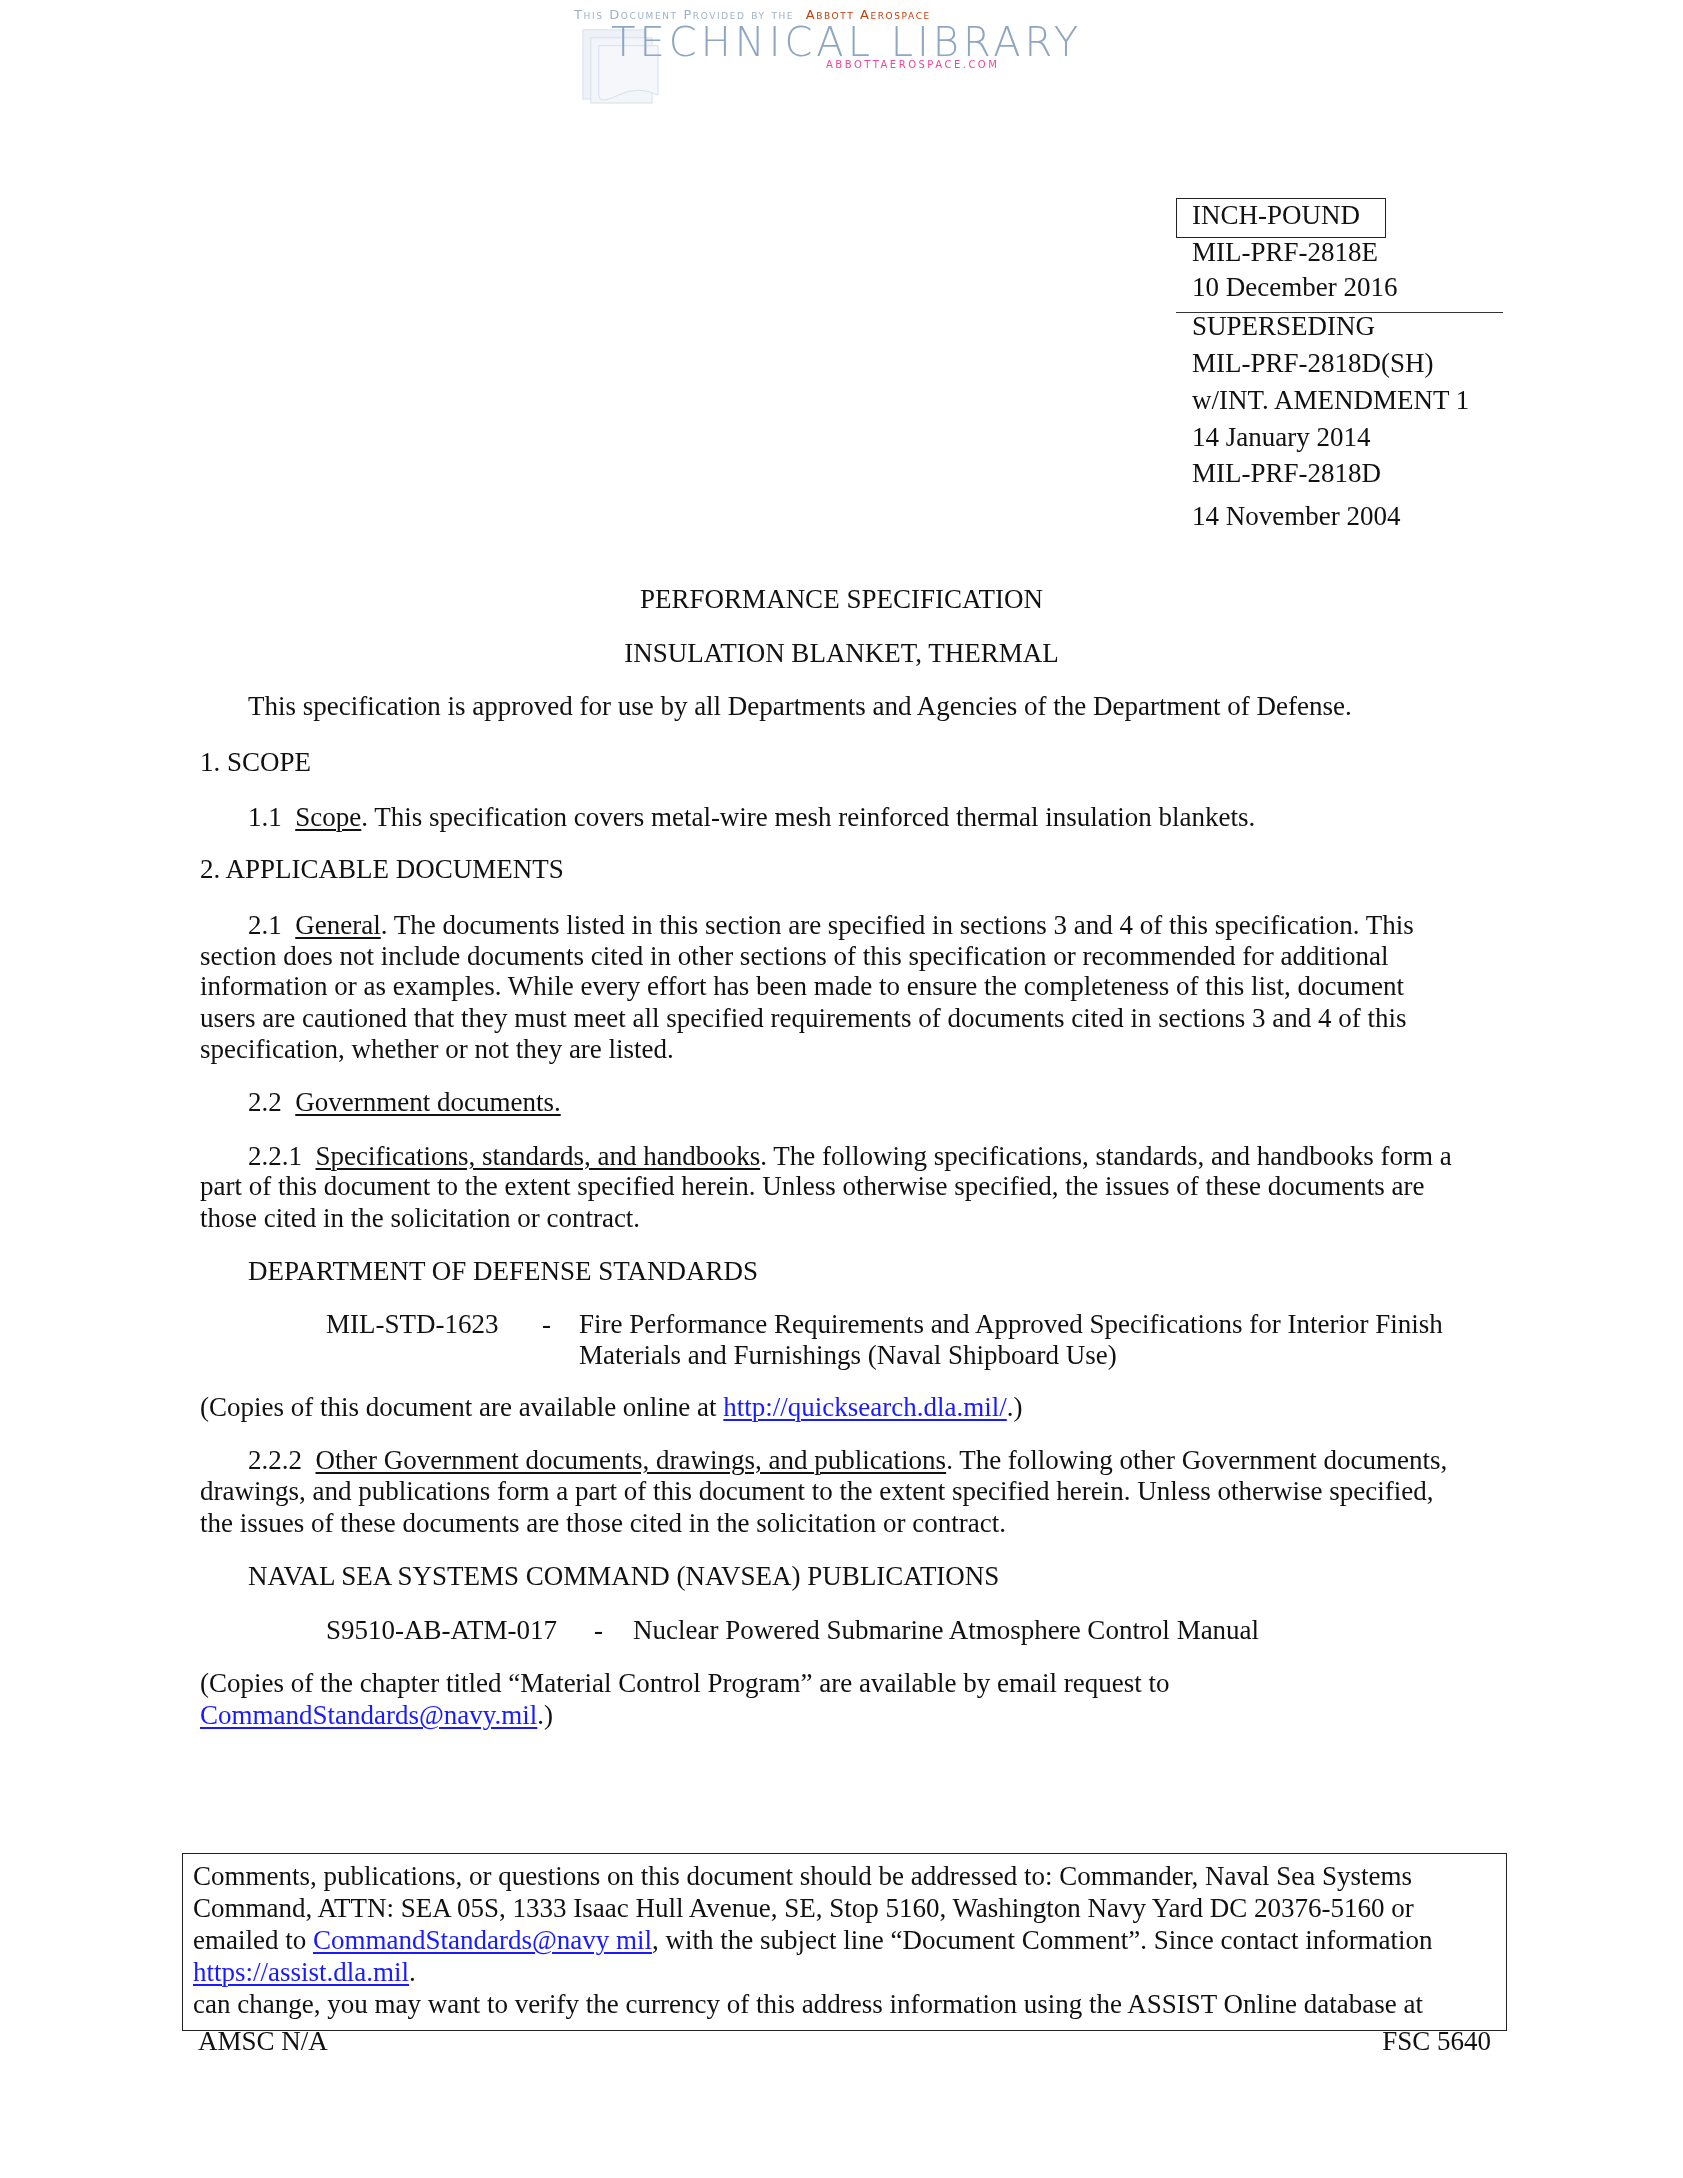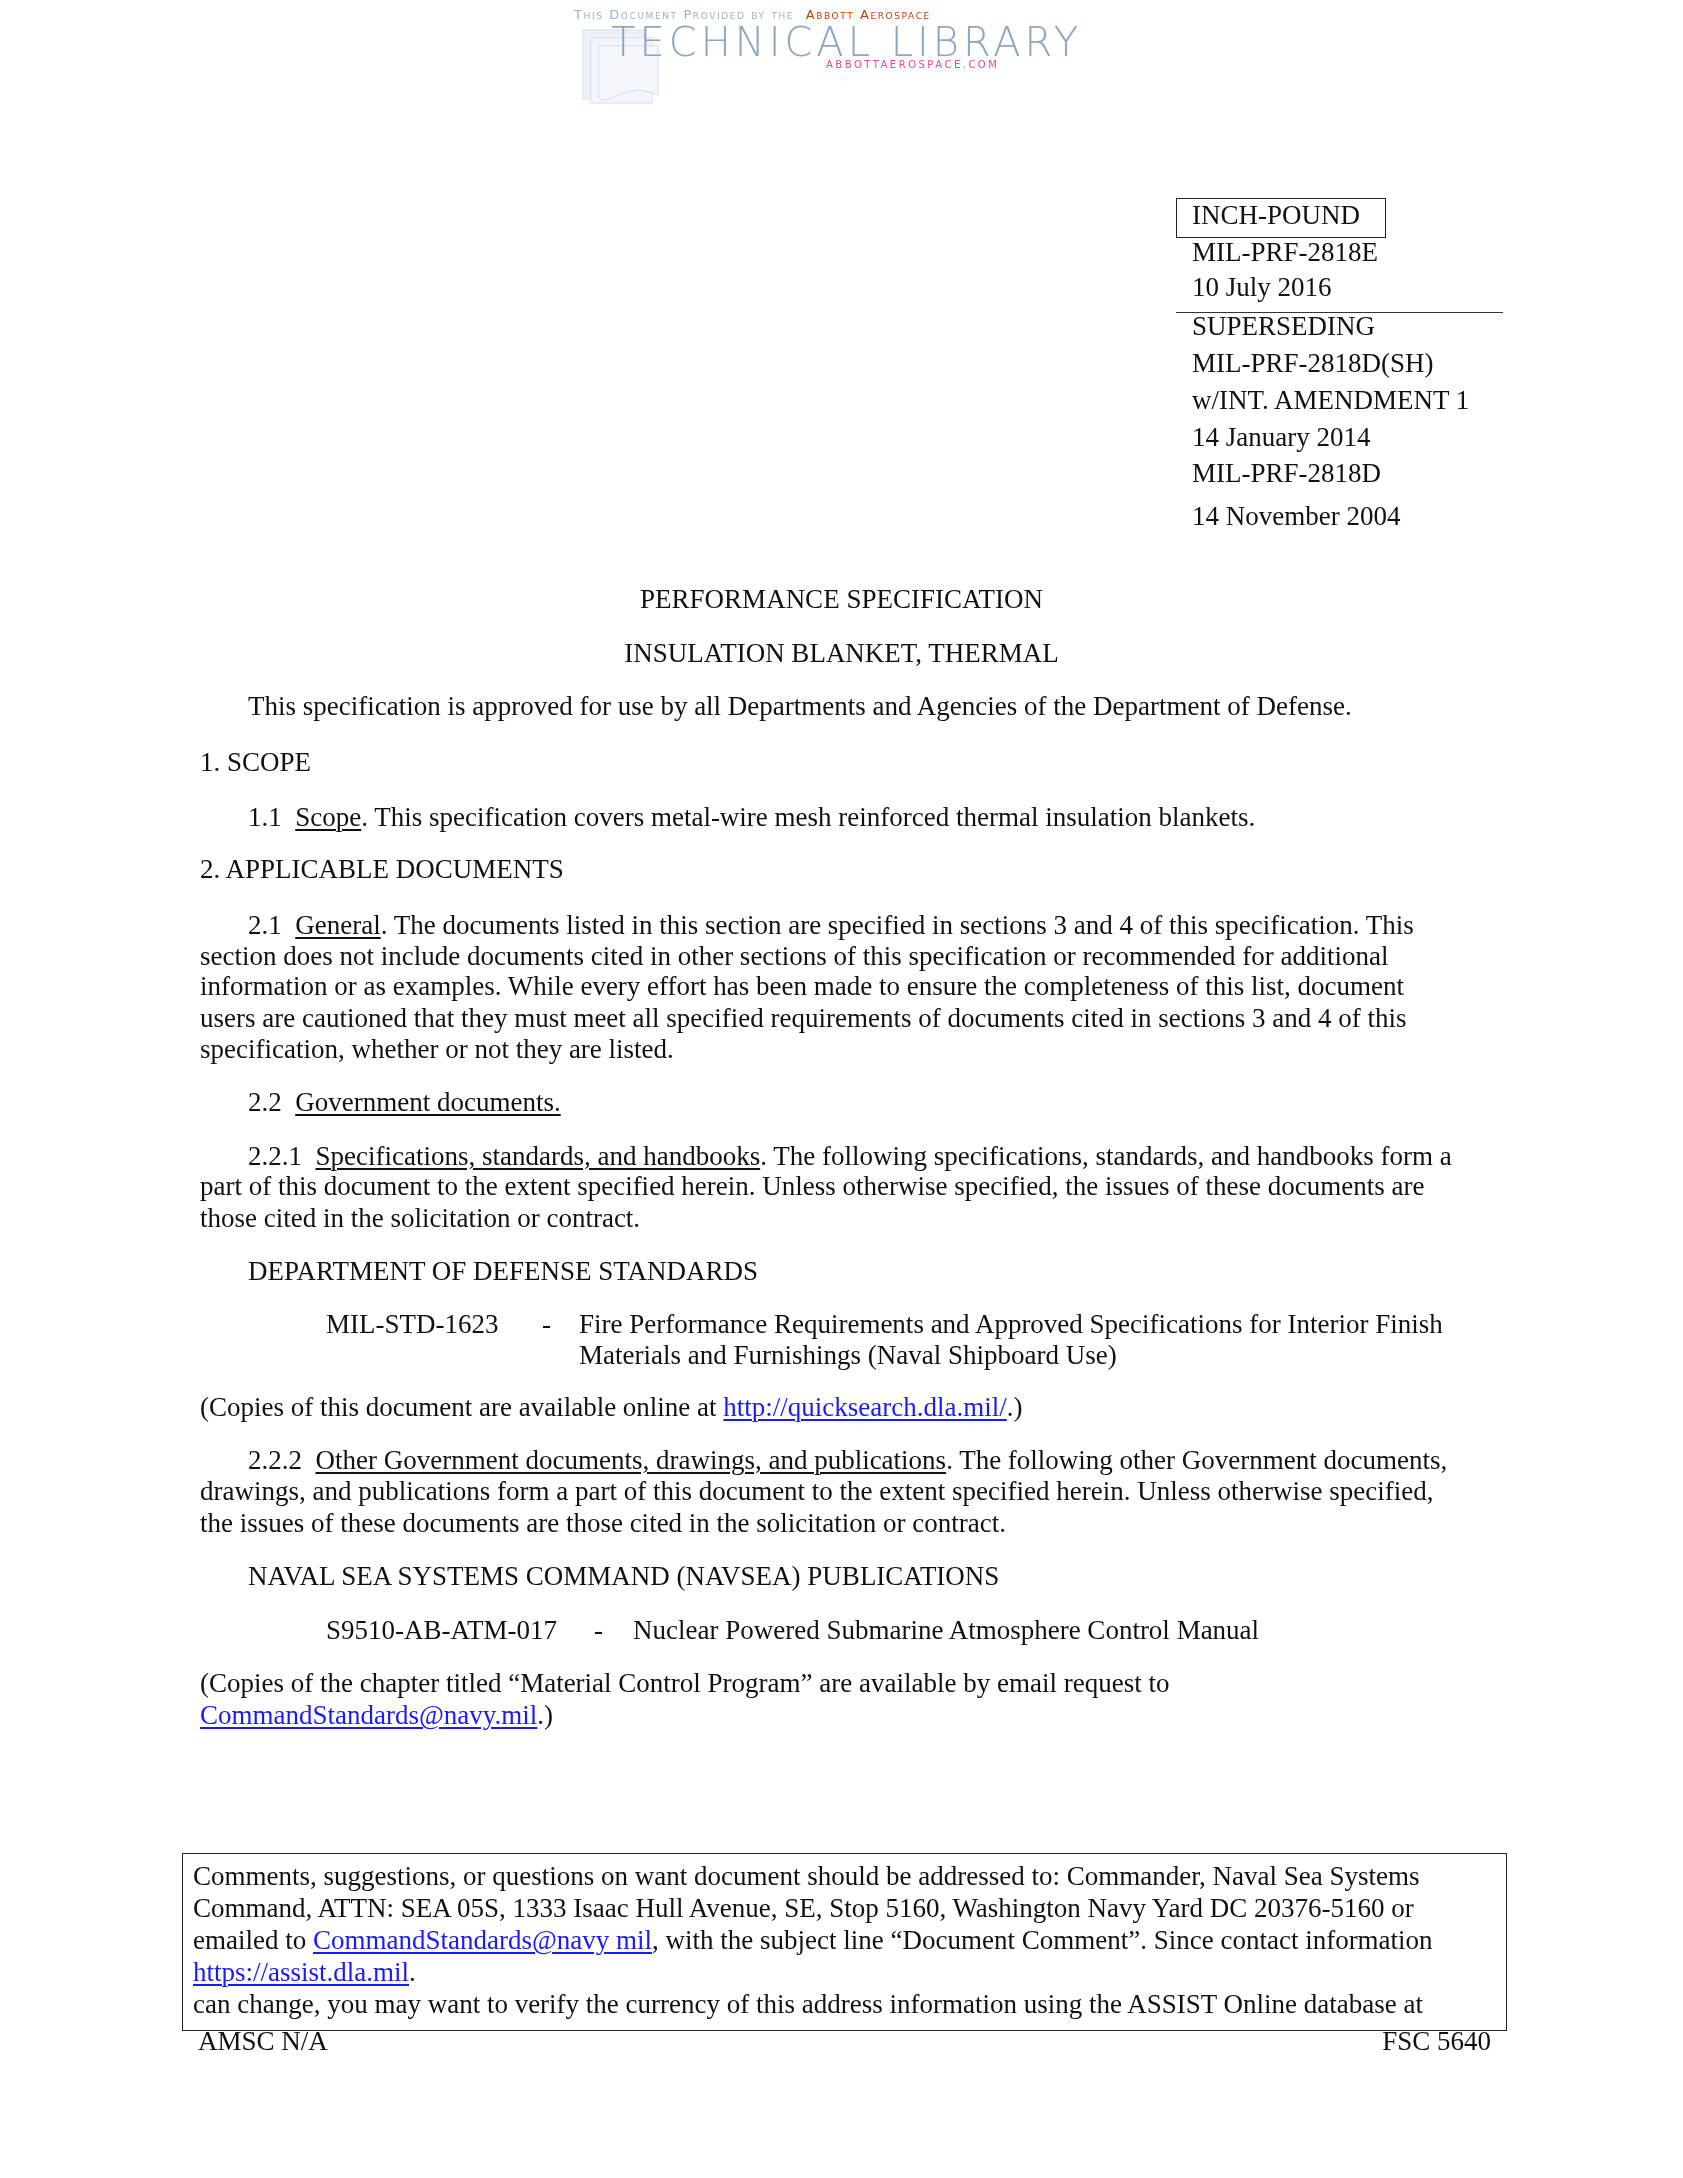--- a/index.html
+++ b/index.html
@@ -47,21 +47,21 @@
     <span class="ab" style="font-variant: small-caps;">Abbott Aerospace</span>
   </div>
   <div class="wm-line2">TECHNICAL LIBRARY</div>
   <div class="wm-line3">ABBOTTAEROSPACE.COM</div>
 </div>
 
 <div id="hdr">
   <div id="inch-box"></div>
   <div class="hl" style="top:199px">INCH-POUND</div>
   <div class="hl" style="top:236px">MIL-PRF-2818E</div>
-  <div class="hl" style="top:271px">10 July 2016</div>
+  <div class="hl" style="top:271px">10 December 2016</div>
   <div id="hdr-rule"></div>
   <div class="hl" style="top:310px">SUPERSEDING</div>
   <div class="hl" style="top:347px">MIL-PRF-2818D(SH)</div>
   <div class="hl" style="top:384px">w/INT. AMENDMENT 1</div>
   <div class="hl" style="top:421px">14 January 2014</div>
   <div class="hl" style="top:457px">MIL-PRF-2818D</div>
   <div class="hl" style="top:500px">14 November 2004</div>
 </div>
 
 <div class="center" style="top:584px">PERFORMANCE SPECIFICATION</div>
@@ -132,21 +132,21 @@
 </div>
 
 <div>
   <div class="abs t" style="left:200px; top:1668px">(Copies of the chapter titled “Material Control Program” are available by email request to</div>
   <div class="abs t" style="left:200px; top:1700px">
     <a class="link">CommandStandards@navy.mil</a><span>.)</span>
   </div>
 </div>
 
 <div id="cbox">
-  <div class="cl">Comments, suggestions, or questions on want document should be addressed to:  Commander, Naval Sea Systems</div>
+  <div class="cl">Comments, publications, or questions on this document should be addressed to:  Commander, Naval Sea Systems</div>
   <div class="cl">Command, ATTN:  SEA 05S, 1333 Isaac Hull Avenue, SE, Stop 5160, Washington Navy Yard DC  20376-5160 or</div>
   <div class="cl">
     <span>emailed to </span><a class="link">CommandStandards@navy mil</a><span>, with the subject line “Document Comment”.  Since contact information</span>
   </div>
   <div class="cl">
     <a class="link">https://assist.dla.mil</a><span>.</span>
   </div>
   <div class="cl">can change, you may want to verify the currency of this address information using the ASSIST Online database at</div>
 </div>
 

